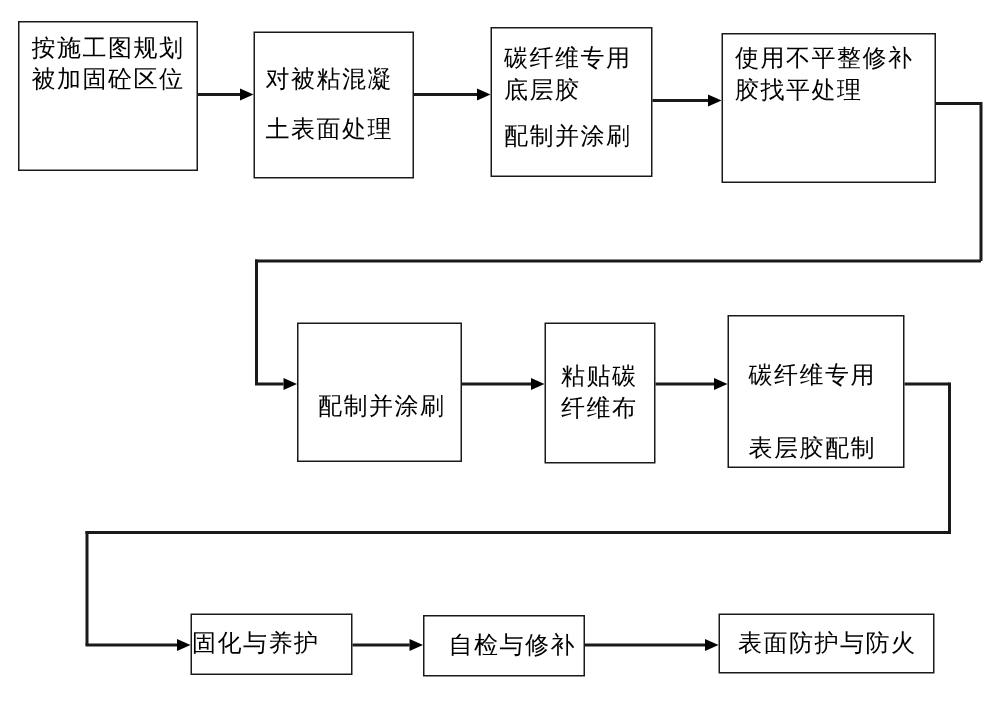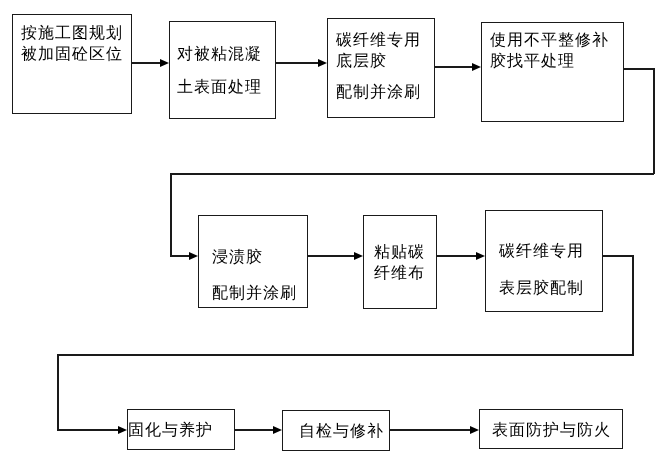--- a/index.html
+++ b/index.html
@@ -24,21 +24,21 @@
   .n1{left:12px;top:14px;width:120px;height:100px;padding:7px 2px 0 8px;}
   .n2{left:169px;top:21px;width:107px;height:98px;padding:21px 2px 0 7px;}
   .n2 .l2{margin-top:12px;}
   .n3{left:327px;top:18px;width:108px;height:100px;padding:10px 2px 0 8px;}
   .n3 .l3{margin-top:10px;}
   .n4{left:481px;top:22px;width:143px;height:100px;padding:6px 2px 12px 8px;}
   .n5{left:198px;top:215px;width:110px;height:93px;padding:30px 2px 0 13px;}
   .n5 .l2{margin-top:15px;}
   .n6{left:363px;top:215px;width:74px;height:94px;padding:25px 2px 0 10px;}
   .n7{left:485px;top:210px;width:118px;height:102px;padding:29px 2px 0 13px;}
-  .n7 .l2{margin-top:16px;}
+  .n7 .l2{margin-top:28px;}
   .n8{left:127px;top:409px;width:108px;height:41px;display:flex;align-items:center;}
   .n9{left:282px;top:410px;width:108px;height:41px;display:flex;align-items:center;padding-left:16px;}
   .n10{left:479px;top:409px;width:144px;height:40px;display:flex;align-items:center;padding-left:12px;}
   
   .h{position:absolute;height:1.5px;background:#1a1a1a;}
   .v{position:absolute;width:1.5px;background:#1a1a1a;}
   .ah{position:absolute;width:0;height:0;
       border-top:4.5px solid transparent;
       border-bottom:4.5px solid transparent;
       border-left:9px solid #000;}
@@ -63,21 +63,20 @@
     <div class="ln l2">底层胶</div>
     <div class="ln l3">配制并涂刷</div>
   </div>
 
   <div class="node n4">
     <div class="ln l1">使用不平整修补</div>
     <div class="ln l2">胶找平处理</div>
   </div>
 
   <div class="node n5">
-    <div class="ln l1">浸渍胶</div>
     <div class="ln l2">配制并涂刷</div>
   </div>
 
   <div class="node n6">
     <div class="ln l1">粘贴碳</div>
     <div class="ln l2">纤维布</div>
   </div>
 
   <div class="node n7">
     <div class="ln l1">碳纤维专用</div>

